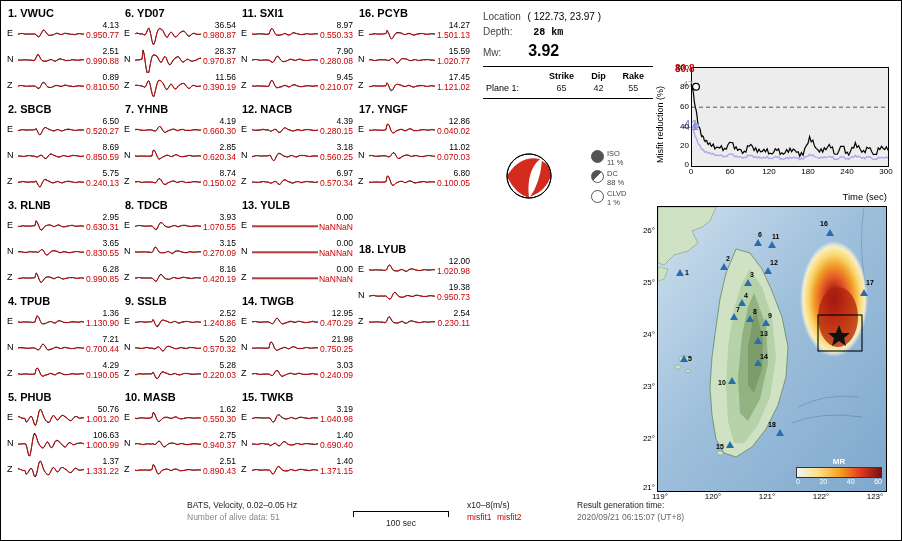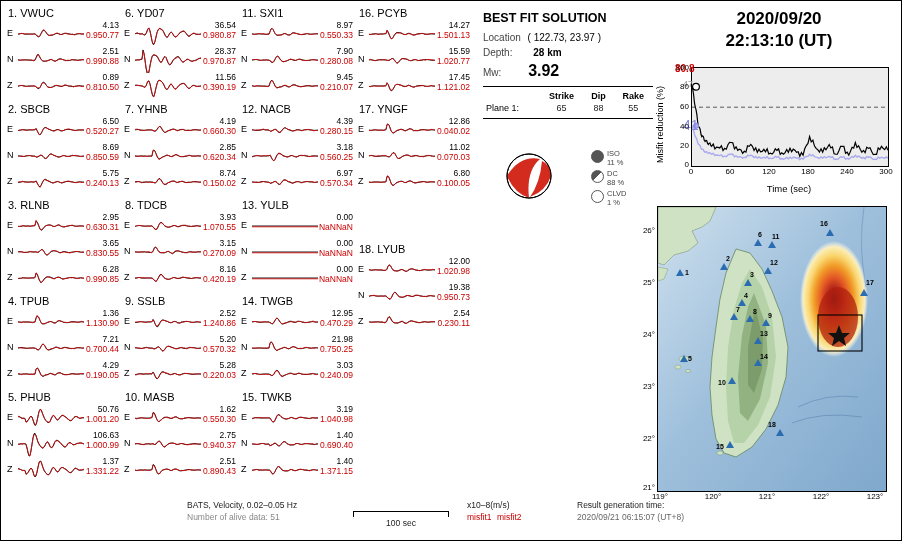--- a/index.html
+++ b/index.html
@@ -2,55 +2,55 @@
 <html><head>
 <meta charset="utf-8">
 <style>
   html,body{margin:0;padding:0;}
   body{width:902px;height:541px;background:#ffffff;font-family:"Liberation Sans",sans-serif;}
   #root{position:relative;width:902px;height:541px;border:1px solid #000;box-sizing:border-box;overflow:hidden;}
 
   
   .stations{position:absolute;left:6px;top:6px;width:470px;}
   .st{position:relative;height:92px;}
-  .st-title{font-size:11px;font-weight:normal;color:#000;margin:0 0 2px 1px;letter-spacing:0px;}
+  .st-title{font-size:11px;font-weight:bold;color:#000;margin:0 0 2px 1px;letter-spacing:0px;}
   .comp{position:relative;height:26px;}
   .comp-label{position:absolute;left:0;top:7px;font-size:9px;color:#000;}
   .trace{position:absolute;left:11px;top:0;width:66px;height:26px;}
   .vals{position:absolute;right:0;top:-1px;text-align:right;width:36px;line-height:10px;}
   .amp{font-size:8.5px;color:#000;display:block;}
   .mis{font-size:8.5px;color:#cc0000;display:block;white-space:nowrap;}
   .mis span{display:inline-block;min-width:15px;text-align:right;}
   .nan{color:#cc0000;}
 
   
   .bfs{position:absolute;left:482px;top:10px;width:170px;}
   .bfs h2{font-size:12.5px;font-weight:bold;margin:0 0 7px 0;color:#000;}
   .bfs .row{font-size:10px;color:#444;margin-bottom:4px;}
-  .bfs .row b{color:#000;}
+  .bfs .row b{color:#000;font-family:Liberation Mono, monospace;}
   .big{font-size:16px;font-weight:bold;color:#000;margin-top:28px;}
   .hr{border-top:1px solid #000;margin:6px 0 3px 0;}
   table.fp{border-collapse:collapse;font-size:9px;width:100%;}
   table.fp th{font-weight:bold;color:#000;padding:1px 3px;text-align:center;font-size:9px;}
   table.fp td{padding:1px 3px;text-align:center;color:#222;font-size:9px;}
   table.fp td.lbl{text-align:left;color:#000;}
   .legend{position:absolute;left:590px;top:148px;font-size:7.5px;color:#444;line-height:9px;}
   .legend .le{position:relative;height:16px;padding-left:16px;}
   .lgicon{position:absolute;left:0;top:1px;width:11px;height:11px;border-radius:50%;border:1px solid #555;}
 
   
   .hdr{position:absolute;left:660px;top:8px;width:236px;text-align:center;}
   .hdr .d1{font-size:17px;font-weight:bold;color:#000;}
   .hdr .d2{font-size:17px;font-weight:bold;color:#000;margin-top:2px;}
 
   
   .mfwrap{position:absolute;left:656px;top:62px;width:240px;height:140px;}
   .mf-ylab{position:absolute;left:-2px;top:18px;font-size:9px;transform:rotate(-90deg);transform-origin:left top;white-space:nowrap;color:#000;}
   .mf-plot{position:absolute;left:34px;top:4px;width:196px;height:98px;border:1px solid #000;background:#eeeeee;}
-  .mf-xlab{position:absolute;left:34px;top:120px;width:196px;text-align:center;font-size:9.5px;color:#000;}
+  .mf-xlab{position:absolute;left:34px;top:128px;width:196px;text-align:right;font-size:9.5px;color:#000;}
   .ytick{position:absolute;left:14px;font-size:8px;color:#000;width:18px;text-align:right;}
   .xtick{position:absolute;top:104px;font-size:8px;color:#000;width:24px;text-align:center;}
   .peaklbl{position:absolute;font-size:10px;font-weight:bold;color:#cc0000;}
   .g47{position:absolute;font-size:9px;color:#999;}
   .g41{position:absolute;font-size:14px;color:#8888dd;}
 
   
   .mapwrap{position:absolute;left:656px;top:205px;width:240px;height:306px;}
   .map{position:absolute;left:0;top:0;width:228px;height:284px;border:1px solid #000;overflow:hidden;background:#b9d4e8;}
   .mxt{position:absolute;top:286px;font-size:8px;color:#000;width:26px;text-align:center;}
@@ -833,21 +833,20 @@
           </span>
           <span class="vals">
             <span class="amp">2.54</span>
             <span class="mis"><span>0.23</span><span>0.11</span></span>
           </span>
         </div>
       </div>
     </div>
 
   <div class="bfs">
-    <h2>BEST FIT SOLUTION</h2>
     <div class="row">
       <span>Location</span>
       <span style="color:#000;margin-left:4px;">( 122.73, 23.97 )</span>
     </div>
     <div class="row">
       <span>Depth:</span>
       <b style="margin-left:18px;">28 km</b>
     </div>
     <div class="row" style="margin-top:2px;">
       <span>Mw:</span>
@@ -860,21 +859,21 @@
           <th></th>
           <th>Strike</th>
           <th>Dip</th>
           <th>Rake</th>
         </tr>
       </thead>
       <tbody>
         <tr>
           <td class="lbl">Plane 1:</td>
           <td>65</td>
-          <td>88</td>
+          <td>42</td>
           <td>55</td>
         </tr>
       </tbody>
     </table>
     <div class="hr" style="margin-top:4px;"></div>
   </div>
 
   <div style="position:absolute;left:505px;top:152px;">
     <svg width="46" height="46" viewBox="0 0 46 46">
       <circle cx="23" cy="23" r="22" fill="#ffffff" stroke="#000" stroke-width="1"></circle>
@@ -895,24 +894,20 @@
       <span>DC</span><br>
       <span>88 %</span>
     </div>
     <div class="le" style="margin-top:4px;">
       <span class="lgicon" style="background:#fff;"></span>
       <span>CLVD</span><br>
       <span>1 %</span>
     </div>
   </div>
 
-  <div class="hdr">
-    <div class="d1">2020/09/20</div>
-    <div class="d2">22:13:10  (UT)</div>
-  </div>
 
   <div class="mfwrap">
     <div class="mf-ylab" style="top:100px;">Misfit reduction (%)</div>
     <div class="mf-plot">
       <svg width="196" height="98" viewBox="0 0 196 98">
         <rect x="0" y="0" width="196" height="98" fill="#ededed"></rect>
         <line x1="0" y1="39.2" x2="196" y2="39.2" stroke="#333" stroke-width="0.8" stroke-dasharray="4,3"></line>
         <polyline id="mf-blue" fill="none" stroke="#aaaaee" stroke-width="1.4" points="0.00,57.82 0.82,59.54 1.63,62.37 2.45,66.15 3.27,68.60 4.08,69.63 4.90,71.63 5.72,74.64 6.53,76.44 7.35,76.78 8.17,77.95 8.98,80.19 9.80,81.34 10.62,81.25 11.43,81.83 12.25,83.53 13.07,84.28 13.88,83.76 14.70,83.76 15.52,84.91 16.33,85.26 17.15,84.80 17.97,84.71 18.78,85.80 19.60,86.24 21.23,85.42 22.87,87.55 24.50,87.01 26.13,87.22 27.77,87.59 29.40,86.80 31.03,88.98 32.67,88.20 34.30,88.70 35.93,86.93 37.57,86.10 39.20,86.24 40.83,86.28 42.47,88.79 44.10,87.79 45.73,89.18 47.37,88.60 49.00,88.84 50.63,90.19 52.27,89.18 53.90,89.73 55.53,87.32 57.17,87.78 58.80,87.22 60.43,87.93 62.07,89.54 63.70,88.38 65.33,90.16 66.97,88.89 68.60,90.05 70.23,89.97 71.87,89.18 73.50,90.05 75.13,88.59 76.77,90.65 78.40,90.16 80.03,90.58 81.67,89.92 83.30,88.45 84.93,89.18 86.57,88.66 88.20,91.09 89.83,90.49 91.47,91.14 93.10,90.57 94.73,89.37 96.37,90.74 98.00,89.18 99.63,90.48 101.27,89.20 102.90,89.46 104.53,90.16 106.17,89.87 107.80,91.71 109.43,90.09 111.07,91.14 112.70,89.18 114.33,88.54 115.97,88.39 117.60,86.24 119.23,87.94 120.87,86.73 122.50,88.71 124.13,89.18 125.77,89.60 127.40,90.39 129.03,88.84 130.67,90.16 132.30,88.60 133.93,89.74 135.57,89.05 137.20,88.20 138.83,89.38 140.47,88.63 142.10,91.27 143.73,91.14 145.37,91.46 147.00,90.21 148.63,88.80 150.27,89.18 151.90,88.75 153.53,91.18 155.17,90.29 156.80,91.14 158.43,89.89 160.07,88.54 161.70,89.28 163.33,87.22 164.97,89.03 166.60,88.05 168.23,89.16 169.87,90.16 171.50,89.56 173.13,90.68 174.77,88.50 176.40,89.18 178.03,88.80 179.67,90.21 181.30,91.45 182.93,91.14 184.57,91.51 186.20,89.11 187.83,90.12 189.47,89.18 191.10,89.79 192.73,90.23 194.37,88.85 196.00,90.16"></polyline>
         <polyline id="mf-black" fill="none" stroke="#000000" stroke-width="1.2" points="0.00,18.82 0.82,21.61 1.63,27.03 2.45,34.69 3.27,39.20 4.08,41.90 4.90,46.89 5.72,54.28 6.53,58.80 7.35,59.16 8.17,61.48 8.98,66.32 9.80,68.60 10.62,67.87 11.43,68.73 12.25,72.23 13.07,73.50 13.88,72.42 14.70,72.57 15.52,75.45 16.33,76.44 17.15,75.27 17.97,74.96 18.78,77.45 19.60,78.40 21.23,76.14 22.87,80.82 24.50,79.22 26.13,79.38 27.77,79.92 29.40,77.72 31.03,82.53 32.67,80.36 34.30,81.23 35.93,76.74 37.57,74.46 39.20,74.48 40.83,74.79 42.47,80.95 44.10,78.81 45.73,82.32 47.37,81.19 49.00,82.00 50.63,85.44 52.27,83.30 53.90,84.04 55.53,77.79 57.17,78.31 58.80,76.44 60.43,78.34 62.07,82.38 63.70,79.84 65.33,84.28 66.97,81.12 68.60,83.71 70.23,83.36 71.87,81.34 73.50,83.79 75.13,80.76 76.77,86.01 78.40,85.26 80.03,86.09 81.67,84.37 83.30,80.76 84.93,82.32 86.57,80.92 88.20,86.48 89.83,84.87 91.47,86.24 93.10,84.59 94.73,81.43 96.37,84.35 98.00,80.36 99.63,83.82 101.27,81.20 102.90,82.22 104.53,84.28 106.17,83.75 107.80,88.27 109.43,84.59 111.07,87.22 112.70,80.82 114.33,77.56 115.97,75.44 117.60,68.60 119.23,73.82 120.87,72.17 122.50,78.04 124.13,80.36 125.77,81.75 127.40,84.02 129.03,80.76 130.67,84.28 132.30,79.79 133.93,81.69 135.57,79.26 137.20,76.44 138.83,79.95 140.47,78.87 142.10,85.83 143.73,86.24 145.37,86.19 147.00,82.43 148.63,78.31 150.27,78.40 151.90,78.44 153.53,85.21 155.17,84.17 156.80,87.22 158.43,83.39 160.07,79.34 161.70,80.21 163.33,74.48 164.97,79.48 166.60,77.86 168.23,81.20 169.87,84.28 171.50,82.46 173.13,84.72 174.77,79.16 176.40,80.36 178.03,79.77 179.67,83.42 181.30,86.67 182.93,86.24 184.57,86.32 186.20,79.85 187.83,81.43 189.47,78.40 191.10,80.25 192.73,81.68 194.37,78.82 196.00,82.32"></polyline>
         <circle cx="4" cy="18.8" r="3.4" fill="#fff" stroke="#000" stroke-width="1.2"></circle>
@@ -1019,20 +1014,30 @@
       <div class="stnum" style="left:102px;top:146px;">14</div>
       <div class="tri" style="left:68px;top:234px;"></div>
       <div class="stnum" style="left:58px;top:236px;">15</div>
       <div class="tri" style="left:168px;top:22px;"></div>
       <div class="stnum" style="left:162px;top:13px;">16</div>
       <div class="tri" style="left:202px;top:82px;"></div>
       <div class="stnum" style="left:208px;top:72px;">17</div>
       <div class="tri" style="left:118px;top:222px;"></div>
       <div class="stnum" style="left:110px;top:214px;">18</div>
 
+      <div class="cbar">
+        <div class="t">MR</div>
+        <div class="bar"></div>
+        <div class="sc">
+          <span>0</span>
+          <span>20</span>
+          <span>40</span>
+          <span>60</span>
+        </div>
+      </div>
     </div>
 
     <div class="mxt" style="left:-10px;">119°</div>
     <div class="mxt" style="left:43px;">120°</div>
     <div class="mxt" style="left:97px;">121°</div>
     <div class="mxt" style="left:151px;">122°</div>
     <div class="mxt" style="left:205px;">123°</div>
 
     <div class="myt" style="top:20px;left:-22px;">26°</div>
     <div class="myt" style="top:72px;left:-22px;">25°</div>

